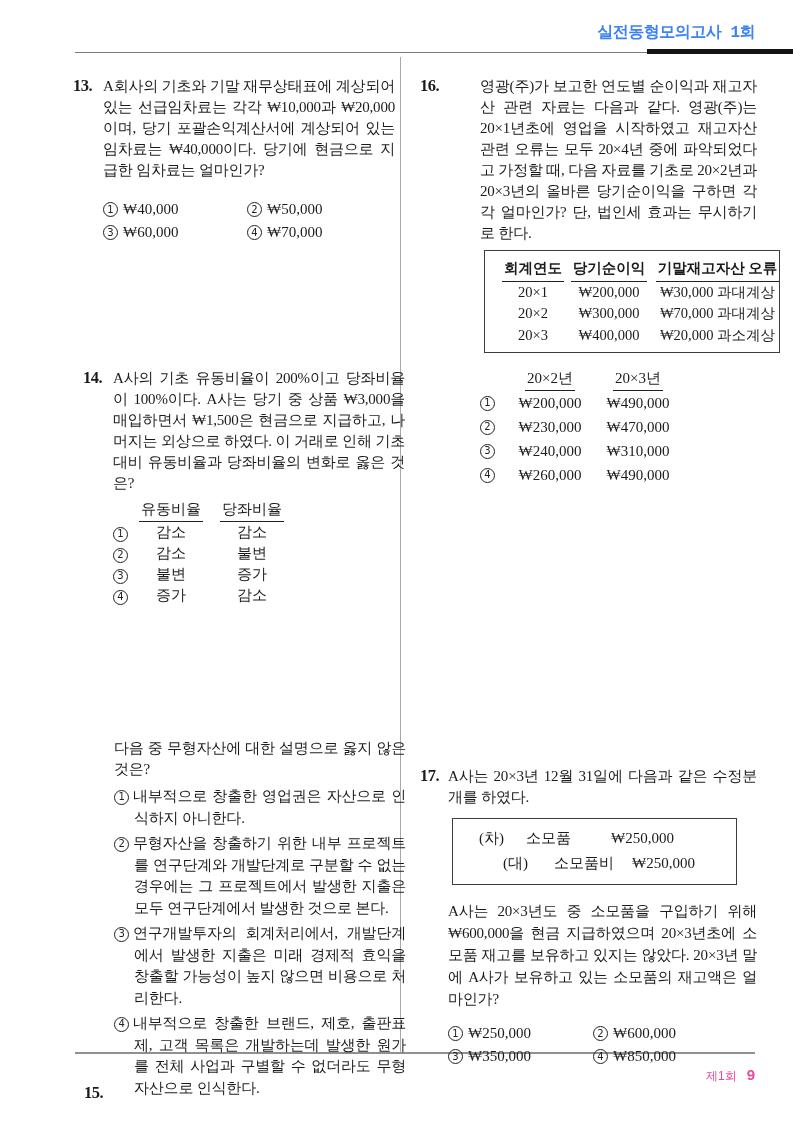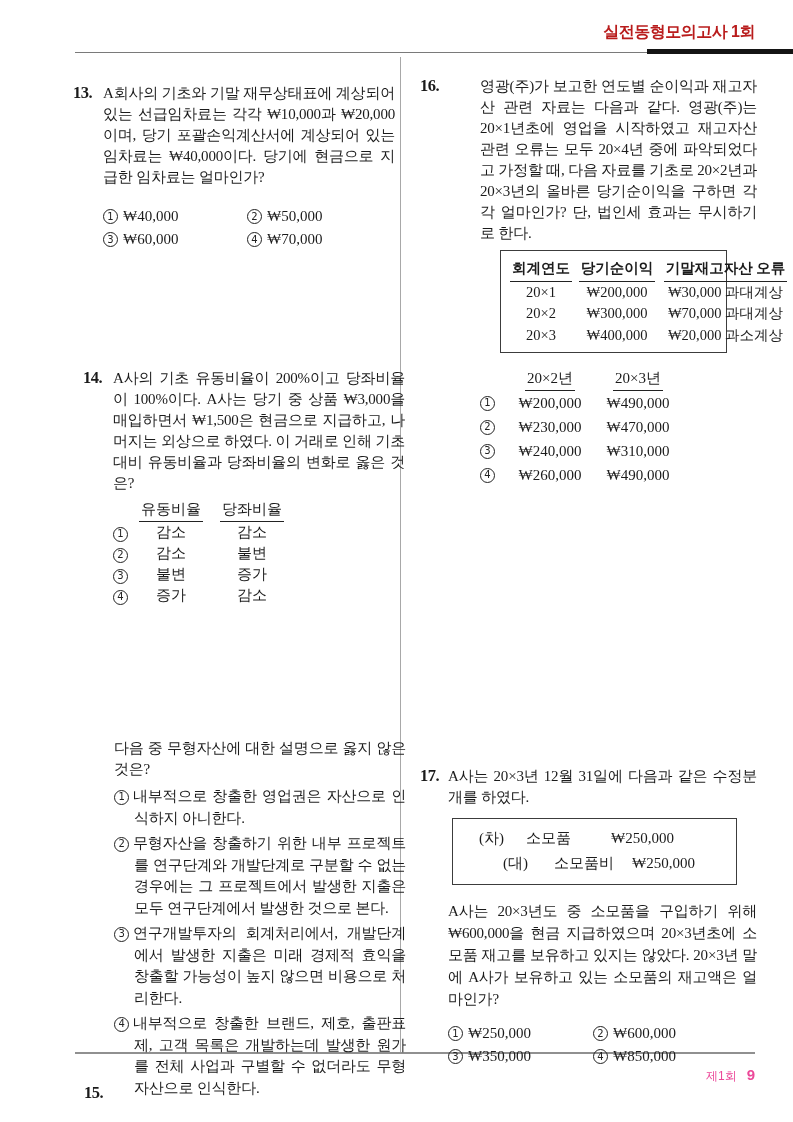--- a/index.html
+++ b/index.html
@@ -5,23 +5,23 @@
   html,body { margin:0; padding:0; background:#e8e8e8; }
   .page {
     position:relative; width:793px; height:1122px; margin:0 auto;
     background:#ffffff; overflow:hidden;
     font-family:"Liberation Serif","DejaVu Serif",serif;
     color:#1b1b1b;
   }
   
   .hdr-title {
     position:absolute; top:22px; right:38px;
-    font-family:Liberation Sans, sans-serif;
+    font-family:Liberation Mono, monospace;
     font-weight:700; font-size:16px; letter-spacing:-0.5px;
-    color:#b91c1c;
+    color:#3b82f6;
   }
   .hdr-rule { position:absolute; top:52px; left:75px; right:146px; height:0; border-top:1.5px solid #7a7a7a; }
   .hdr-bar  { position:absolute; top:49px; right:0; width:146px; height:5px; background:#141414; }
   .col-divider { position:absolute; top:57px; left:400px; width:1px; height:996px; background:#a8a8a8; }
   .ftr-rule { position:absolute; top:1052px; left:75px; right:38px; height:2px; background:#909090; }
   .ftr {
     position:absolute; top:1066px; right:38px;
     font-family:"Liberation Sans","DejaVu Sans",sans-serif;
     font-size:12px; color:#ec4899; display:flex; align-items:baseline; gap:10px;
   }
@@ -51,21 +51,21 @@
   .t14 .cell { text-align:center; }
   .ul { display:inline-block; border-bottom:1.2px solid #222; padding:0 2px 1px; }
 
   
   .optp { margin:0 0 4px 0; padding-left:20px; text-indent:-20px; font-size:15px; line-height:21.5px; text-align:justify; letter-spacing:-0.2px; }
   .optp .mk { display:inline-flex; vertical-align:1px; text-indent:0; }
   .optp .optt { margin-left:4px; }
 
   
   .box { border:1.2px solid #3c3c3c; box-sizing:border-box; }
-  .t16box { margin:6px 0 0 20px; width:227px; padding:7px 8px 6px; }
+  .t16box { margin:6px 0 0 4px; width:296px; padding:7px 16px 6px; }
   .t16 { display:grid; grid-template-columns:64px 88px 129px; font-size:14.5px; line-height:21.5px; text-align:center; white-space:nowrap; }
   .t16 .bold .ul { font-weight:700; }
 
   
   .t16a { display:grid; grid-template-columns:26px 88px 88px; margin-top:14px; font-size:15px; line-height:24px; }
   .t16a .cell { text-align:center; }
   .t16a .mkcell { display:flex; align-items:center; }
   .t16a .hrow { line-height:22px; }
 
   
@@ -81,21 +81,21 @@
   <div class="hdr-rule"></div>
   <div class="hdr-bar"></div>
   <div class="col-divider"></div>
 
   <div class="ftr-rule"></div>
   <div class="ftr">
     <span>제1회</span>
     <span class="pgnum">9</span>
   </div>
 
-  <div class="q" style="left:73px; top:76px; width:322px;margin-top:7px;">
+  <div class="q" style="left:73px; top:76px; width:322px;">
     <div class="qno" style="width:30px;">13.</div>
     <div class="qbody">
       <p class="qtext">A회사의 기초와 기말 재무상태표에 계상되어 있는 선급임차료는 각각 ₩10,000과 ₩20,000이며, 당기 포괄손익계산서에 계상되어 있는 임차료는 ₩40,000이다. 당기에 현금으로 지급한 임차료는 얼마인가?</p>
       <div class="opts2" style="margin-top:18px;">
         <div class="opt">
             <span class="mk">1</span>
             <span>₩40,000</span>
           </div>
         <div class="opt">
             <span class="mk">2</span>

